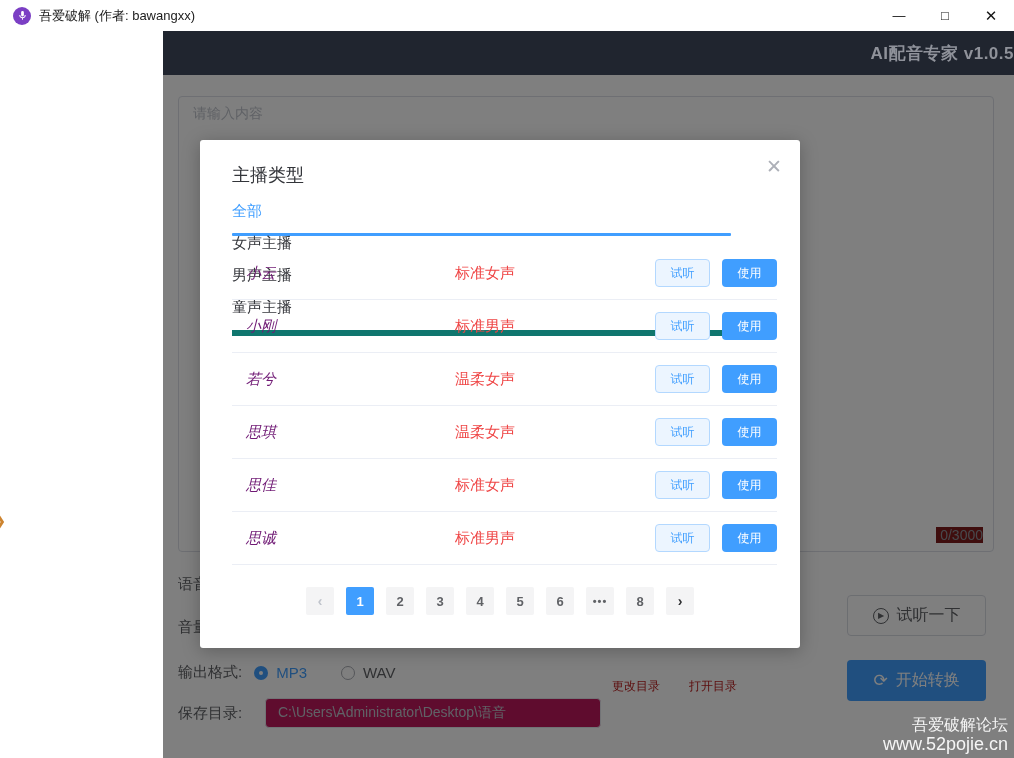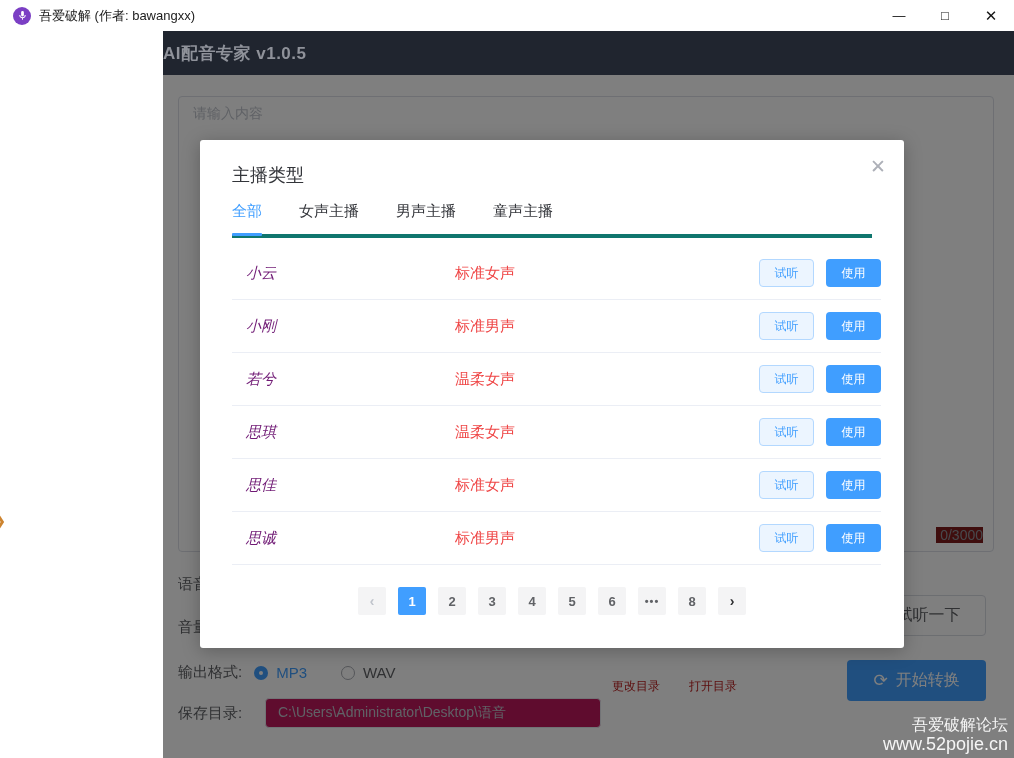--- a/index.html
+++ b/index.html
@@ -24,21 +24,21 @@
   .menu-item.first { margin-top:16px; }
   .menu-item.second { margin-top:13px; }
   .menu-item .label { font-size:16px; margin-left:11px; }
   .menu-item.active .label { color:#a5802f; }
   .menu-item.plain .label { color:#8b9096; }
   .grid-icon { width:15px; height:15px; display:grid; grid-template-columns:7px 7px; grid-template-rows:7px 7px; gap:1px; }
   .grid-icon i { background:#a5802f; border-radius:1px; }
   .info-icon { width:16px; height:16px; border-radius:50%; background:#8b9096; color:#151a24; font-size:11px; font-weight:bold; font-style:italic; font-family:"Liberation Serif",serif; display:flex; align-items:center; justify-content:center; }
   .edge-chevron { position:absolute; left:-7px; top:480px; color:#cd8430; font-size:16px; font-weight:bold; z-index:2; }
 
-  .header { position:absolute; left:163px; top:0; right:0; height:44px; background:#20252f; display:flex; align-items:center; justify-content:flex-start; }
+  .header { position:absolute; left:163px; top:0; right:0; height:44px; background:#20252f; display:flex; align-items:center; justify-content:flex-end; }
   .header-title { color:#8f929a; font-size:17px; font-weight:bold; letter-spacing:.5px; }
 
   
   .main { position:absolute; left:163px; top:44px; right:0; bottom:0; background:#fff; }
   .editor { position:absolute; left:15px; top:21px; width:816px; height:456px; border:1px solid #dcdfe6; border-radius:4px; background:#fff; }
   .editor textarea { width:100%; height:100%; border:none; outline:none; resize:none; padding:8px 14px; font-size:14px; font-family:inherit; color:#303133; background:transparent; }
   .editor textarea::placeholder { color:#c0c4cc; }
   .editor .counter { position:absolute; right:10px; bottom:8px; font-size:14px; color:#909399; background:#7f1d1d; padding-left:4px; }
 
   .side-label { position:absolute; left:15px; font-size:15px; color:#606266; }
@@ -60,24 +60,24 @@
   .convert-btn { position:absolute; left:684px; top:585px; width:139px; height:41px; background:#409eff; border:none; border-radius:4px; color:#fff; font-size:16px; display:flex; align-items:center; justify-content:center; gap:8px; font-family:inherit; }
   .play-circle { width:16px; height:16px; border:1px solid currentColor; border-radius:50%; display:inline-flex; align-items:center; justify-content:center; font-size:8px; line-height:1; padding-left:1px; }
   .refresh-glyph { font-size:17px; line-height:1; }
 
   .overlay { position:absolute; inset:0; background:rgba(0,0,0,0.5); z-index:10; }
   .watermark { position:absolute; right:6px; bottom:4px; z-index:11; text-align:right; color:#f5f5f5; line-height:1.12; }
   .watermark .wm1 { font-size:16px; }
   .watermark .wm2 { font-size:18px; }
 
   
-  .modal { position:absolute; left:200px; top:109px; width:704px; height:508px; background:#fff; border-radius:3px; box-shadow:0 3px 18px rgba(0,0,0,.25); z-index:30; }
+  .modal { position:absolute; left:200px; top:109px; width:600px; height:508px; background:#fff; border-radius:3px; box-shadow:0 3px 18px rgba(0,0,0,.25); z-index:30; }
   .modal-title { position:absolute; left:32px; top:23px; font-size:18px; color:#33353a; }
   .modal-close { position:absolute; right:18px; top:15px; font-size:19px; color:#adb0b8; cursor:default; }
-  .tabs { position:absolute; left:32px; right:32px; top:62px; display:flex; border-bottom:4px solid #0f766e; }
+  .tabs { position:absolute; left:32px; right:32px; top:62px; display:flex; border-bottom:6px solid #0f766e;flex-direction:column; }
   .tab { margin-right:37px; padding-bottom:13px; font-size:15px; color:#34363b; position:relative; cursor:default; }
   .tab.active { color:#409eff; }
   .tab.active::after { content:""; position:absolute; left:0; right:0; bottom:-2px; height:3px; background:#409eff; border-radius:1px; }
 
   .voice-list { position:absolute; left:32px; right:23px; top:107px; }
   .voice-row { height:53px; display:flex; align-items:center; border-bottom:1px solid #ebeef5; padding-left:14px; }
   .voice-name { width:209px; font-size:15px; color:#701a75;font-style:italic; }
   .voice-desc { flex:1; font-size:15px; color:#ef4444; }
   .btn-audition { width:55px; height:28px; border:1px solid #b3d8ff; background:#ecf5ff; color:#409eff; border-radius:4px; font-size:12px; margin-right:12px; font-family:inherit; }
   .btn-use { width:55px; height:28px; border:none; background:#409eff; color:#fff; border-radius:4px; font-size:12px; font-family:inherit; }

